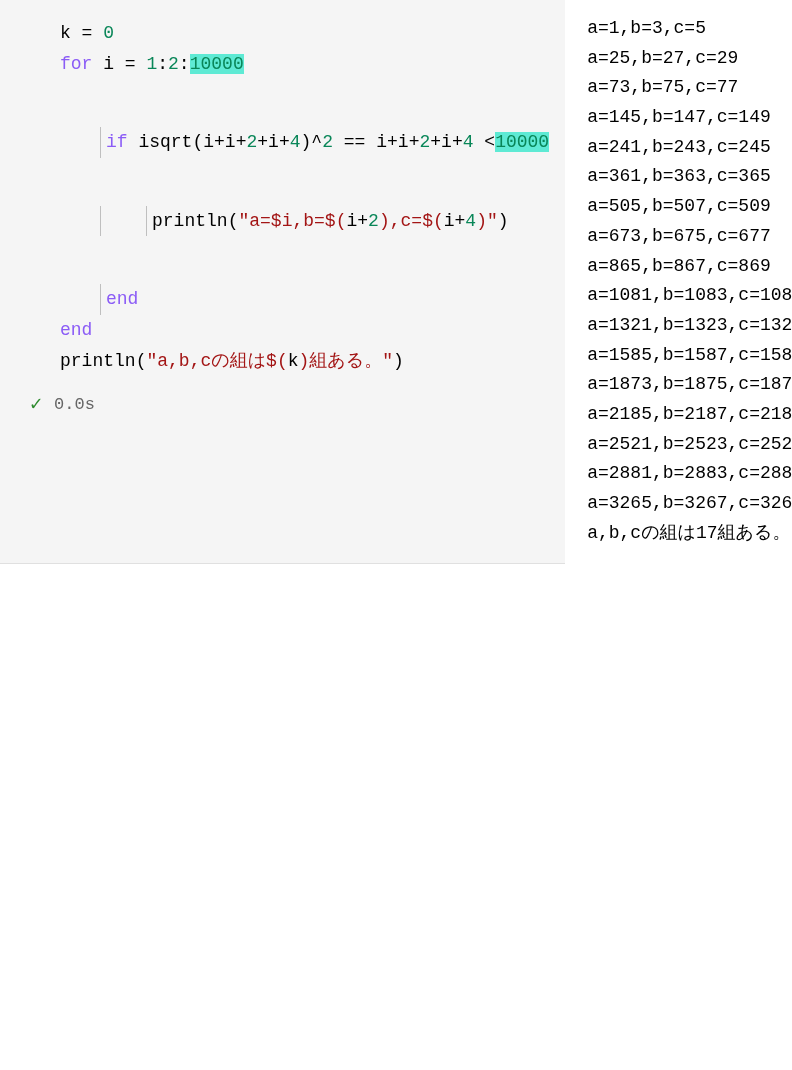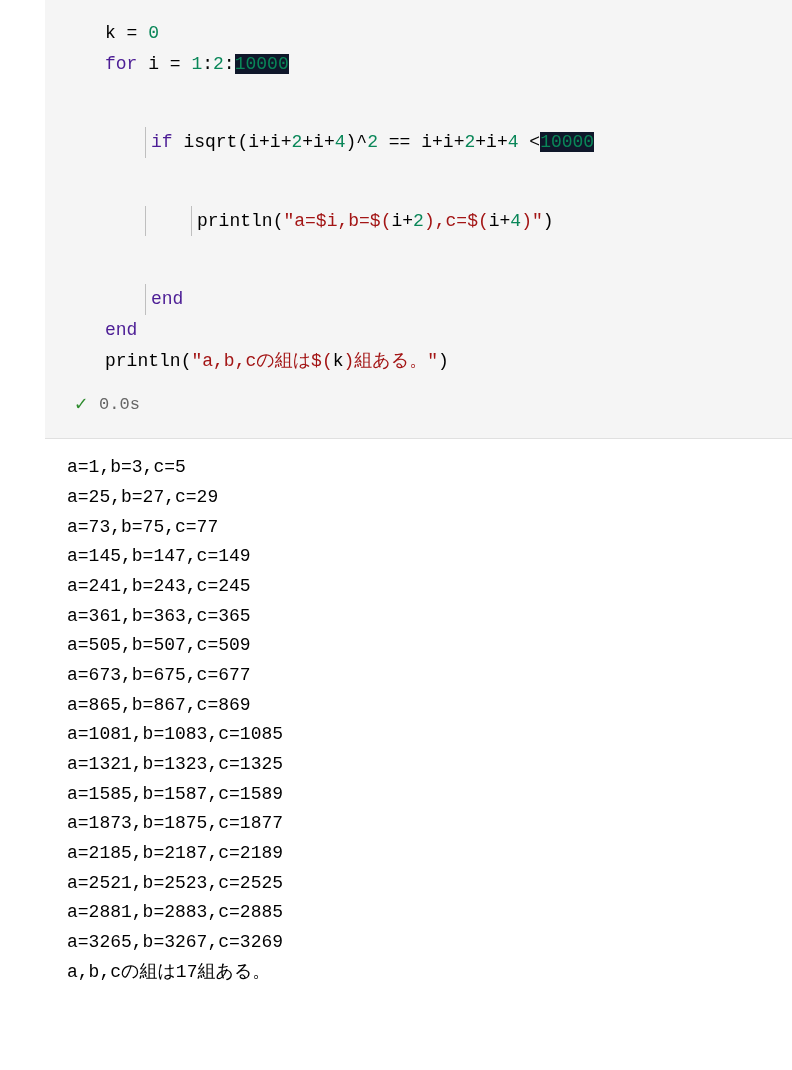--- a/index.html
+++ b/index.html
@@ -6,40 +6,39 @@
     margin: 0;
     padding: 0;
     font-family: "Menlo", "Consolas", "Courier New", monospace;
     font-size: 18px;
     background: #ffffff;
     color: #000000;
     width: 792px;
   }
   .cell {
     display: flex;
-    flex-direction: column;
-    padding-left: 45px;
+    flex-direction: row;
   }
   .code-block {
     background: #f5f5f5;
     padding: 18px 16px 10px 60px;
     line-height: 1.7;
     border-bottom: 1px solid #e0e0e0;
     position: relative;
   }
   .code-line {
     white-space: pre;
   }
   .indent1 { padding-left: 46px; }
   .indent2 { padding-left: 92px; position: relative; }  
-  .tok-blue { color: #4c1d95; }
+  .tok-blue { color: #8b5cf6; }
   .tok-num  { color: #098658; }
   .tok-str  { color: #a31515; }
   .tok-op   { color: #000000; }
-  .tok-hl   { background: #0f172a; }
+  .tok-hl   { background: #5eead4; }
   .status-row {
     display: flex;
     align-items: center;
     gap: 12px;
     padding: 6px 0 6px 30px;
     color: #666;
     font-size: 17px;
     position: relative;
   }
   .status-row .check {

